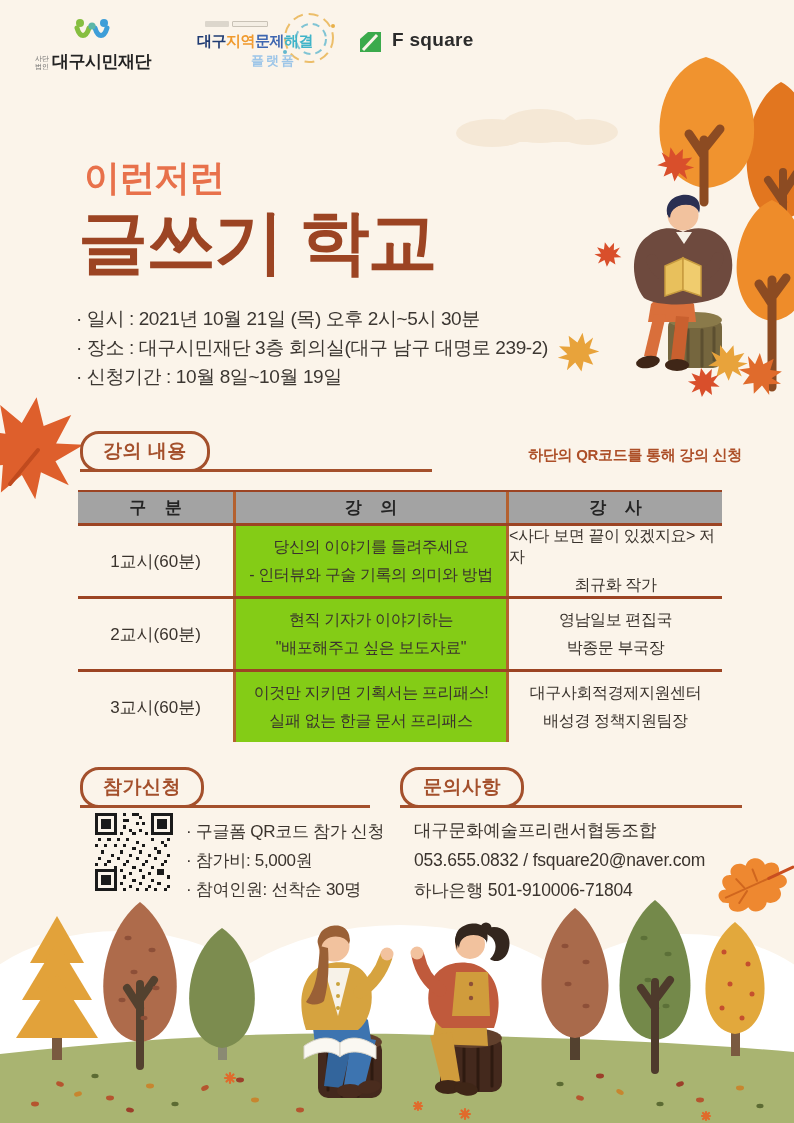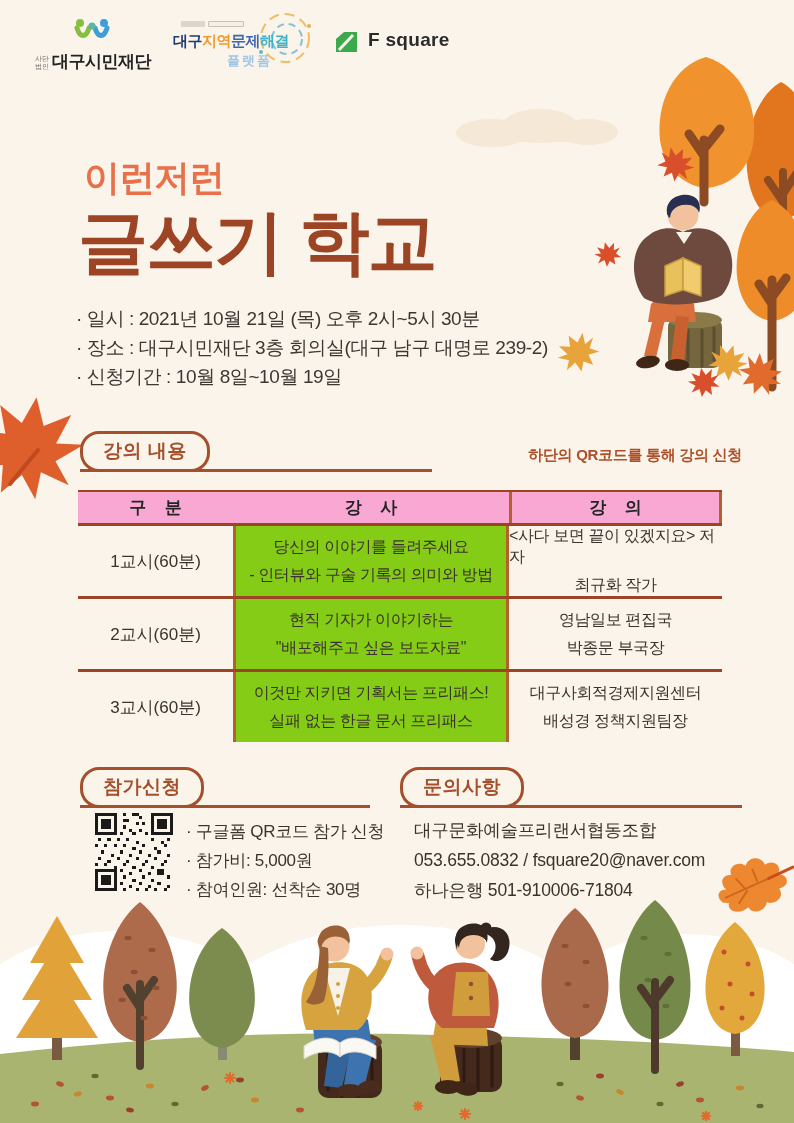--- a/index.html
+++ b/index.html
@@ -5,21 +5,21 @@
   html,body{margin:0;padding:0;background:#e9e4da;}
   .poster{position:relative;width:794px;height:1123px;background:#FBF4EA;overflow:hidden;
           font-family:"Liberation Sans",sans-serif;margin:0 auto;}
 
   
   .logos{position:absolute;left:35px;top:12px;display:flex;align-items:flex-start;gap:20px;}
   .logo-foundation{display:flex;flex-direction:column;align-items:center;margin-top:6px;}
   .foundation-row{display:flex;align-items:flex-end;gap:3px;}
   .foundation-prefix{font-size:7px;color:#6a6a6a;white-space:pre-line;line-height:1.15;text-align:center;padding-bottom:2px;}
   .foundation-name{font-size:17px;font-weight:700;color:#232323;letter-spacing:-0.5px;}
-  .logo-platform{position:relative;width:132px;height:64px;margin-top:0;}
+  .logo-platform{position:relative;width:132px;height:64px;margin-top:0;margin-left:24px;}
   .platform-tagline{position:absolute;left:10px;top:9px;display:flex;gap:3px;}
   .tag-box{height:6px;background:#DCD6CC;border-radius:1px;}
   .tag-box.b1{width:24px;}.tag-box.b2{width:34px;border:1px solid #C9C2B6;background:#F4EEE4;height:4px;}
   .platform-name{position:absolute;left:2px;top:20px;font-size:15px;font-weight:800;letter-spacing:-0.5px;white-space:nowrap;}
   .seg-navy{color:#1F3B73;}.seg-orange{color:#F09A2E;}.seg-blue{color:#3E66B0;}.seg-teal{color:#3FB4C9;}
   .platform-sub{position:absolute;left:56px;top:40px;font-size:13px;font-weight:800;color:#9EC6E8;letter-spacing:2px;}
   .platform-swirl{position:absolute;right:-14px;top:-4px;}
   .logo-fsquare{display:flex;align-items:flex-start;gap:8px;margin-top:17px;margin-left:10px;}
   .fsquare-name{font-size:19px;font-weight:800;color:#2B2B2B;letter-spacing:0.3px;}
 
@@ -38,21 +38,21 @@
   #sec-apply{left:80px;top:769px;width:290px;}
   #sec-contact{left:400px;top:769px;width:342px;}
   .badge{position:absolute;left:0;bottom:-3px;display:inline-flex;align-items:center;height:33px;
          padding:0 20px 2px;border:3px solid #A4502C;border-radius:19px;font-size:19px;font-weight:800;
          color:#A4502C;letter-spacing:0.5px;white-space:nowrap;background:#FBF4EA;}
   .qr-note{position:absolute;left:430px;top:446px;width:312px;text-align:right;font-size:15px;font-weight:700;color:#AD4F28;letter-spacing:-0.3px;}
 
   
   .table{position:absolute;left:78px;top:490px;width:644px;border-top:2px solid #9C4423;}
   .t-row{display:grid;grid-template-columns:155px 276px 213px;}
-  .t-row.head{height:31px;background:#f9a8d4;border-bottom:3px solid #9C4423;}
+  .t-row.head{height:31px;background:#a3a3a3;border-bottom:3px solid #9C4423;}
   .t-row.body{height:70px;border-bottom:3px solid #9C4423;}
   .t-row.body.last{border-bottom:none;}
   .cell{display:flex;flex-direction:column;align-items:center;justify-content:center;gap:7px;color:#3A332D;box-sizing:border-box;}
   .cell.mid{border-left:3px solid #B4612F;border-right:3px solid #B4612F;}
   .t-row.body .cell.mid{background:#84cc16;}
   .head-cell{flex-direction:row;font-size:17px;font-weight:800;color:#242424;letter-spacing:7px;text-indent:7px;}
   .period{font-size:17px;font-weight:500;}
   .cline{font-size:16px;font-weight:500;letter-spacing:-0.4px;}
 
   
@@ -186,22 +186,22 @@
   </span>
 
   <div class="section-head" id="sec-lecture">
     <span class="badge">강의 내용</span>
   </div>
   <div class="qr-note">하단의 QR코드를 통해 강의 신청</div>
 
   <div class="table">
     <div class="t-row head">
       <div class="cell head-cell">구 분</div>
+      <div class="cell head-cell mid">강 의</div>
       <div class="cell head-cell">강 사</div>
-      <div class="cell head-cell mid">강 의</div>
     </div>
     <div class="t-row body">
       <div class="cell">
           <span class="period">1교시(60분)</span>
         </div>
       <div class="cell mid">
         <span class="cline">당신의 이야기를 들려주세요</span>
         <span class="cline">- 인터뷰와 구술 기록의 의미와 방법</span>
       </div>
       <div class="cell">

